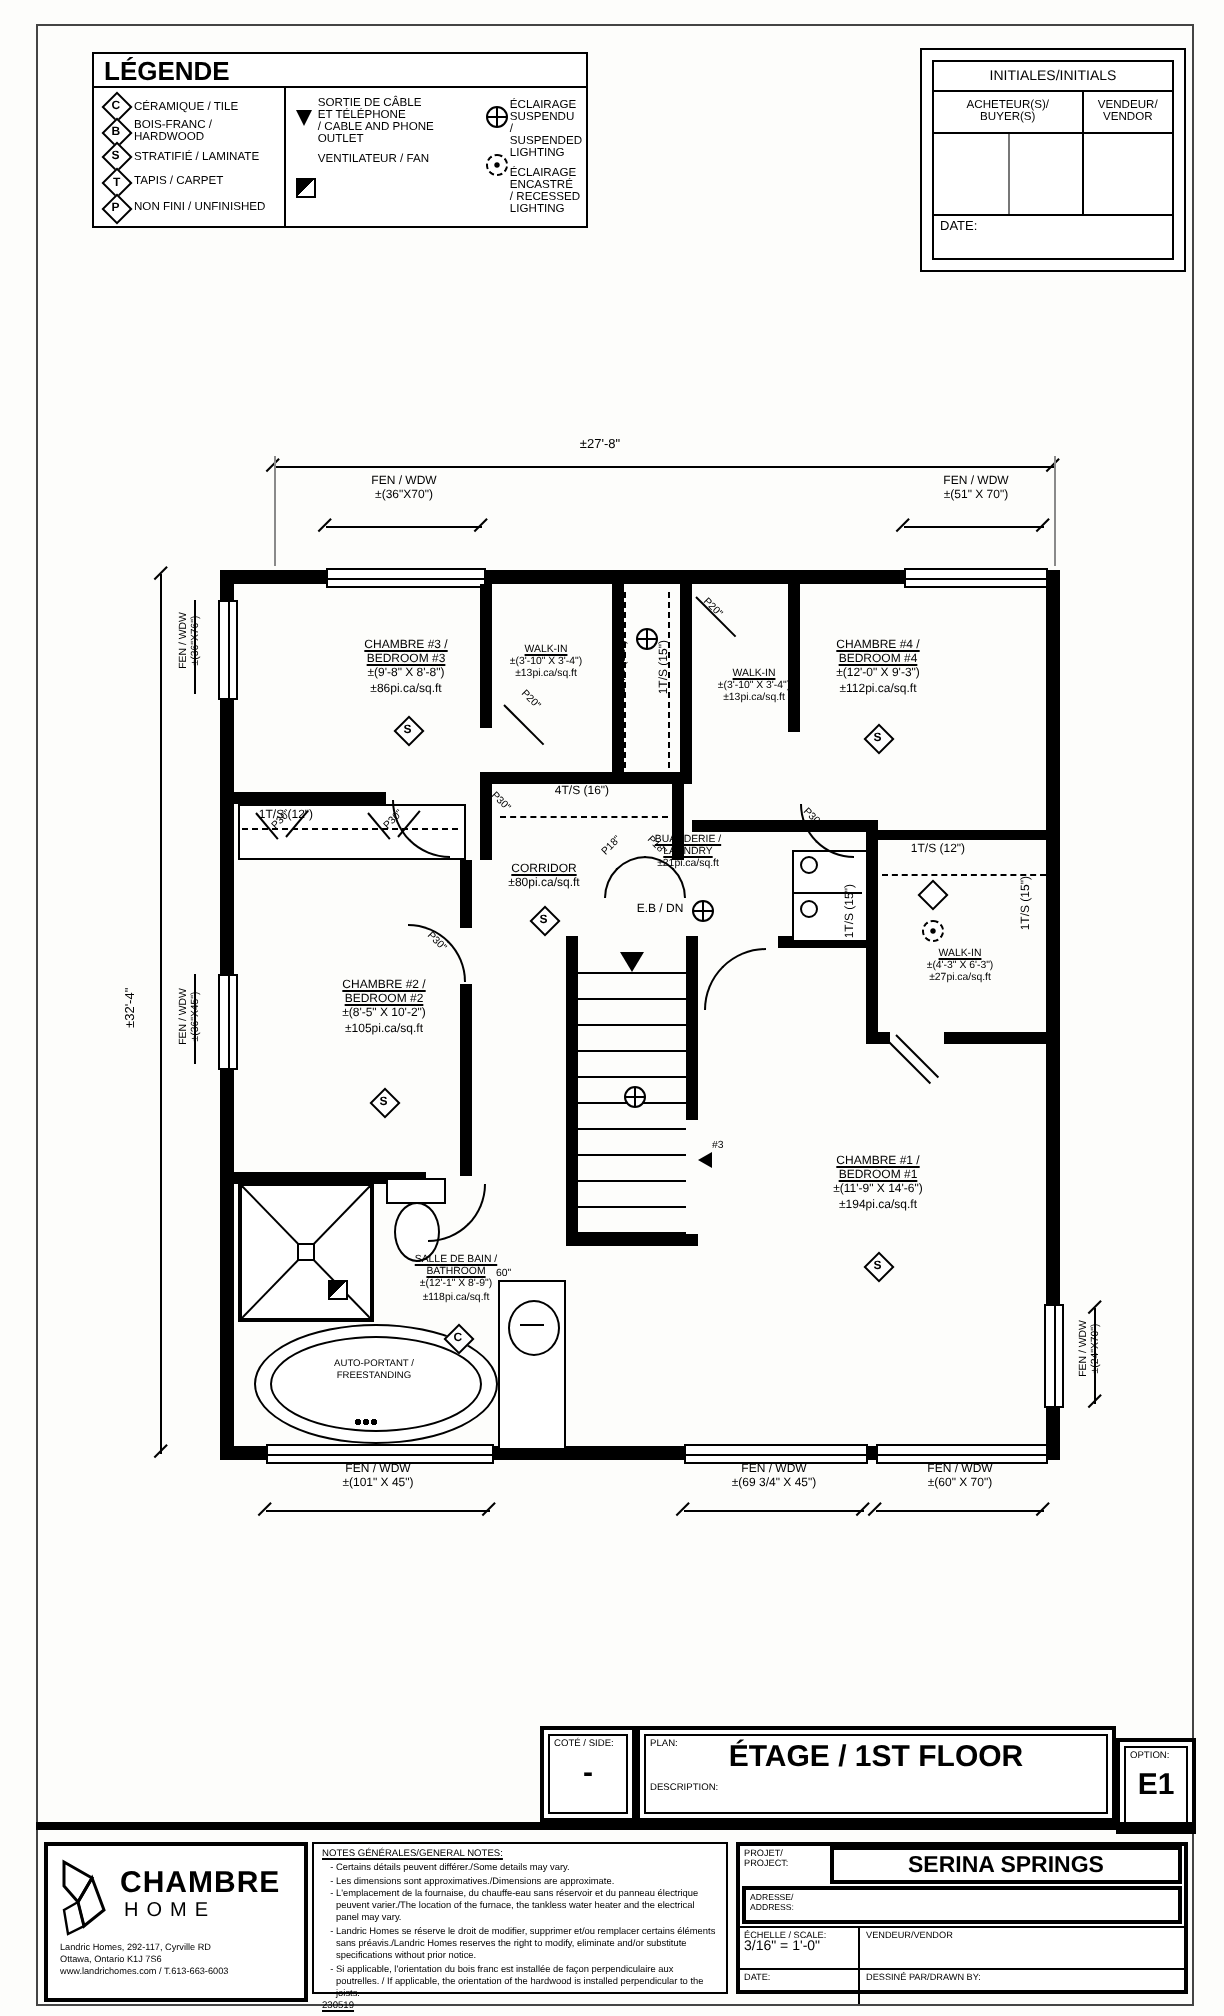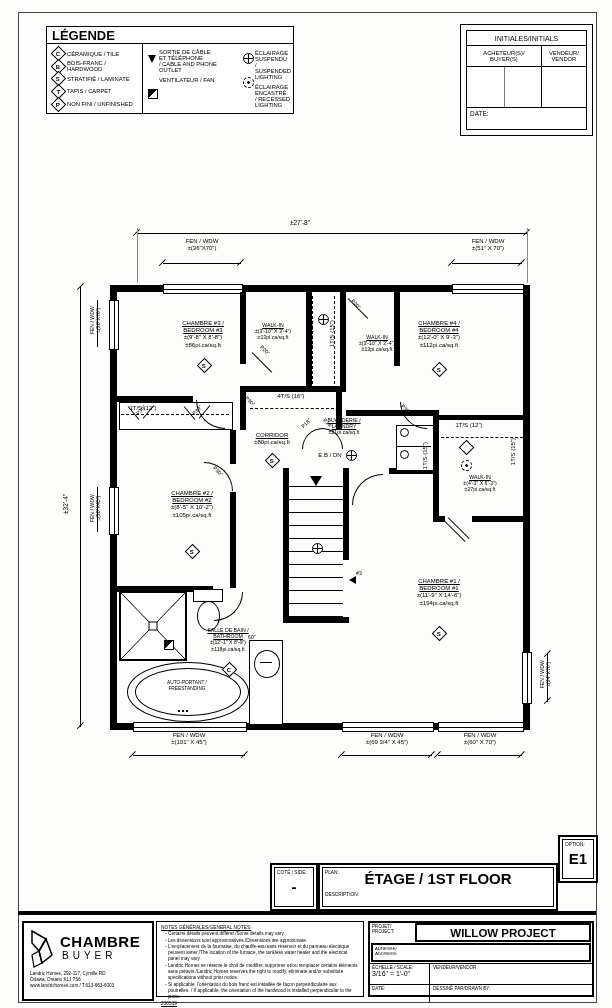--- a/index.html
+++ b/index.html
@@ -410,36 +410,36 @@
       <div style="text-align:center;font-size:15px;font-weight:700;margin-top:10px;">-</div>
     </div>
   </div>
   <div class="tbox" style="left:318px;top:863px;width:236px;height:44px;">
     <div class="tinner">
       <span class="tinylbl" style="left:2px;top:2px;">PLAN:</span>
       <span class="tinylbl" style="left:2px;top:24px;">DESCRIPTION:</span>
       <div style="text-align:center;font-size:15px;font-weight:700;line-height:1.1;margin-top:3px;">ÉTAGE / 1ST FLOOR</div>
     </div>
   </div>
-  <div class="tbox" style="left:558px;top:835px;width:36px;height:44px;">
+  <div class="tbox" style="left:558px;top:869px;width:36px;height:44px;">
     <div class="tinner">
       <span class="tinylbl" style="left:2px;top:2px;">OPTION:</span>
       <div style="text-align:center;font-size:15px;font-weight:700;margin-top:10px;">E1</div>
     </div>
   </div>
   <div class="abs" style="left:18px;top:911px;width:578px;height:4px;background:#000;"></div>
 
   <div class="tbox" style="left:22px;top:921px;width:128px;height:76px;">
     <svg width="26" height="40" style="position:absolute;left:6px;top:6px;" viewBox="0 0 26 40">
       <polygon points="2,2 16,10 9,22 2,14" fill="none" stroke="#000" stroke-width="1.5"></polygon>
       <polygon points="9,22 16,10 22,26 12,34" fill="none" stroke="#000" stroke-width="1.5"></polygon>
       <polygon points="2,26 9,22 12,34 4,38" fill="none" stroke="#000" stroke-width="1.2"></polygon>
     </svg>
     <div style="position:absolute;left:36px;top:10px;font-size:15px;font-weight:700;letter-spacing:0.5px;">CHAMBRE</div>
-    <div style="position:absolute;left:38px;top:27px;font-size:10px;letter-spacing:4px;">BUYER</div>
+    <div style="position:absolute;left:38px;top:27px;font-size:10px;letter-spacing:4px;">HOME</div>
     <div class="pre" style="position:absolute;left:6px;top:48px;font-size:4.6px;line-height:1.35;">Landric Homes, 292-117, Cyrville RD
 Ottawa, Ontario K1J 7S6
 www.landrichomes.com / T.613-663-6003</div>
   </div>
 
   <div class="abs" style="left:156px;top:921px;width:208px;height:76px;border:1.5px solid #000;background:#fff;padding:3px 4px;box-sizing:border-box;">
     <div style="font-size:4.8px;text-decoration:underline;">NOTES GÉNÉRALES/GENERAL NOTES:</div>
     <ul class="fnotes" style="margin:1px 0 0 0;padding-left:7px;list-style:'- ';">
       <li>Certains détails peuvent différer./Some details may vary.</li>
       <li>Les dimensions sont approximatives./Dimensions are approximate.</li>
@@ -447,21 +447,21 @@
       <li>Landric Homes se réserve le droit de modifier, supprimer et/ou remplacer certains éléments sans préavis./Landric Homes reserves the right to modify, eliminate and/or substitute specifications without prior notice.</li>
       <li>Si applicable, l'orientation du bois franc est installée de façon perpendiculaire aux poutrelles. / If applicable, the orientation of the hardwood is installed perpendicular to the joists.</li>
     </ul>
     <div style="font-size:4.8px;text-decoration:underline;">230519</div>
   </div>
 
   <div class="abs" style="left:368px;top:921px;width:226px;height:76px;border:2px solid #000;background:#fff;box-sizing:border-box;">
     <div class="rrow" style="height:19px;">
       <div class="pre" style="width:44px;font-size:4.6px;padding:1px 2px;box-sizing:border-box;">PROJET/
 PROJECT:</div>
-      <div style="flex:1;border:2px solid #000;margin:0 1px;display:flex;align-items:center;justify-content:center;font-size:11.5px;font-weight:700;">WILLOW PROJECT</div>
+      <div style="flex:1;border:2px solid #000;margin:0 1px;display:flex;align-items:center;justify-content:center;font-size:11.5px;font-weight:700;">SERINA SPRINGS</div>
     </div>
     <div style="height:15px;border:2px solid #000;margin:1px;display:flex;">
       <div class="pre" style="font-size:4.3px;padding:1px 2px;">ADRESSE/
 ADDRESS:</div>
     </div>
     <div class="rrow" style="height:20px;border-top:1px solid #000;">
       <div style="width:60px;border-right:1px solid #000;box-sizing:border-box;padding:1px 2px;">
         <div style="font-size:4.6px;">ÉCHELLE / SCALE:</div>
         <div style="font-size:7px;">3/16" = 1'-0"</div>
       </div>

